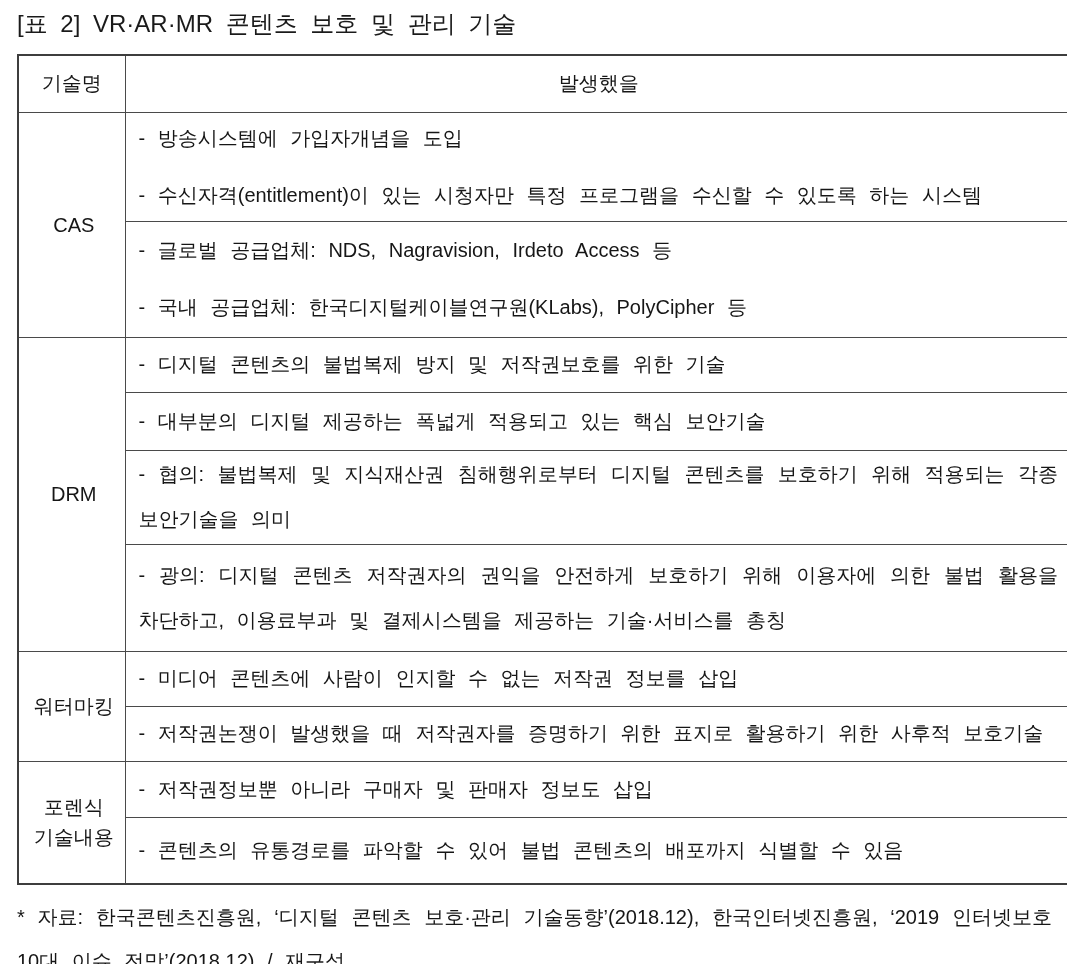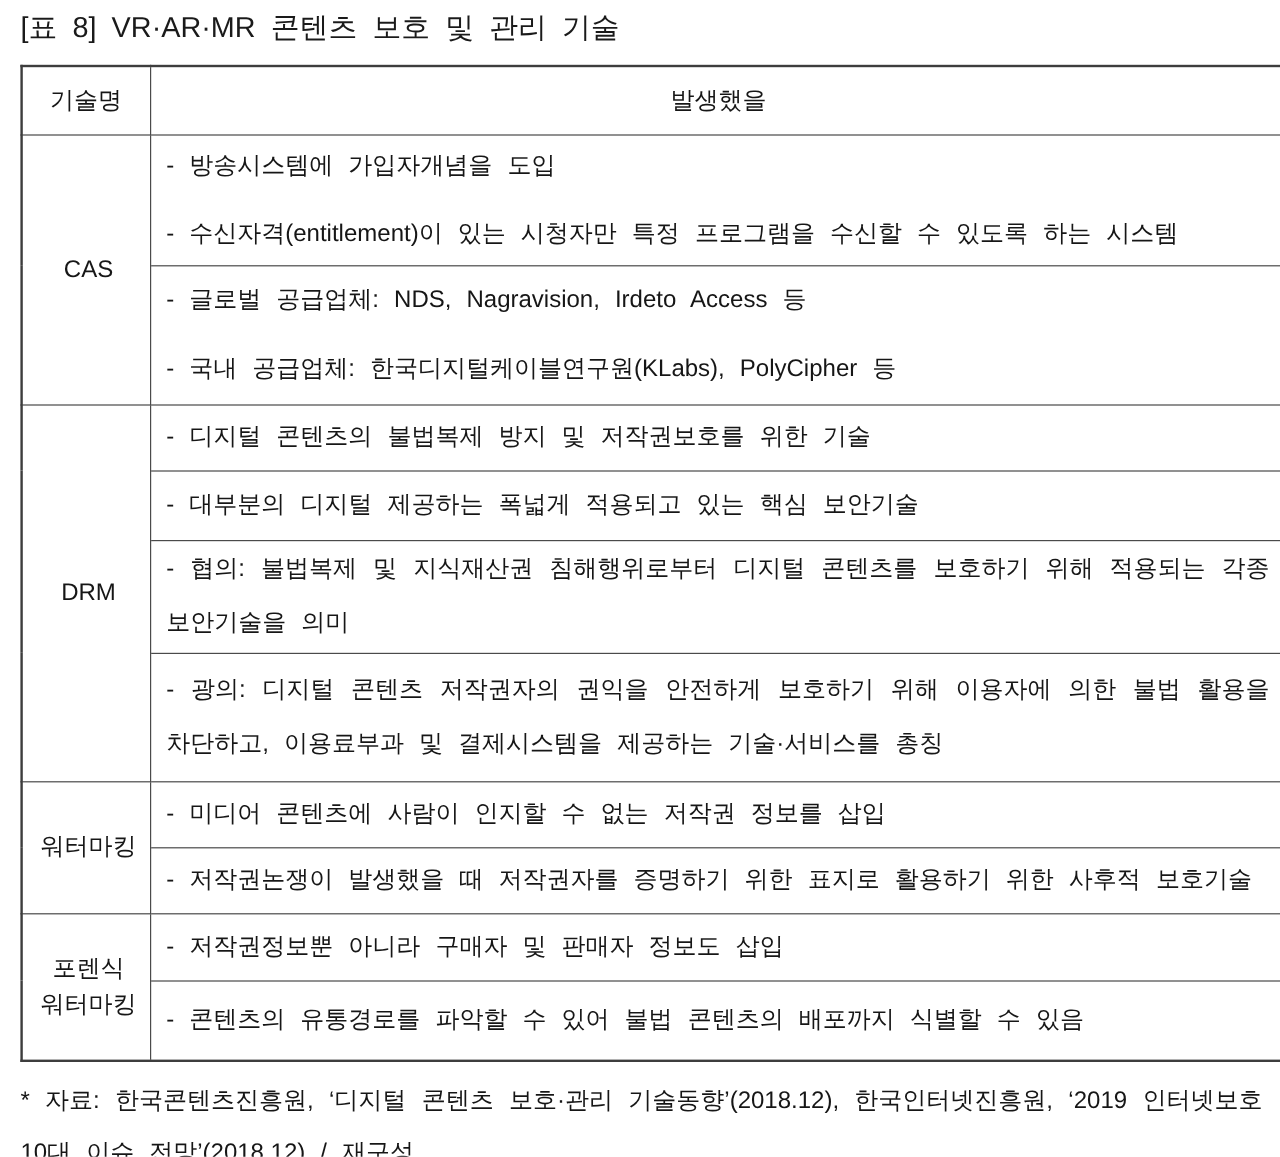--- a/index.html
+++ b/index.html
@@ -74,21 +74,21 @@
     text-align:justify;
     word-spacing:7px;
     color:#161616;
   }
 </style>
 </head>
 <body>
 
 <div class="page">
 
-  <div class="caption">[표 8] VR·AR·MR 콘텐츠 보호 및 관리 기술</div>
+  <div class="caption">[표 2] VR·AR·MR 콘텐츠 보호 및 관리 기술</div>
 
   <table class="tech-table">
     <colgroup>
       <col class="c-name">
       <col class="c-content">
     </colgroup>
 
     <tbody>
         <tr>
       <th class="head-cell">기술명</th>
@@ -137,21 +137,21 @@
         <div class="bullet">- 미디어 콘텐츠에 사람이 인지할 수 없는 저작권 정보를 삽입</div>
       </td>
     </tr>
     <tr class="rh55">
       <td class="content-cell">
         <div class="bullet">- 저작권논쟁이 발생했을 때 저작권자를 증명하기 위한 표지로 활용하기 위한 사후적 보호기술</div>
       </td>
     </tr>
 
     <tr class="rh56">
-      <td class="name-cell" rowspan="2">포렌식 워터마킹</td>
+      <td class="name-cell" rowspan="2">포렌식 기술내용</td>
       <td class="content-cell">
         <div class="bullet">- 저작권정보뿐 아니라 구매자 및 판매자 정보도 삽입</div>
       </td>
     </tr>
     <tr class="rh67">
       <td class="content-cell">
         <div class="bullet">- 콘텐츠의 유통경로를 파악할 수 있어 불법 콘텐츠의 배포까지 식별할 수 있음</div>
       </td>
     </tr>
   </tbody>

